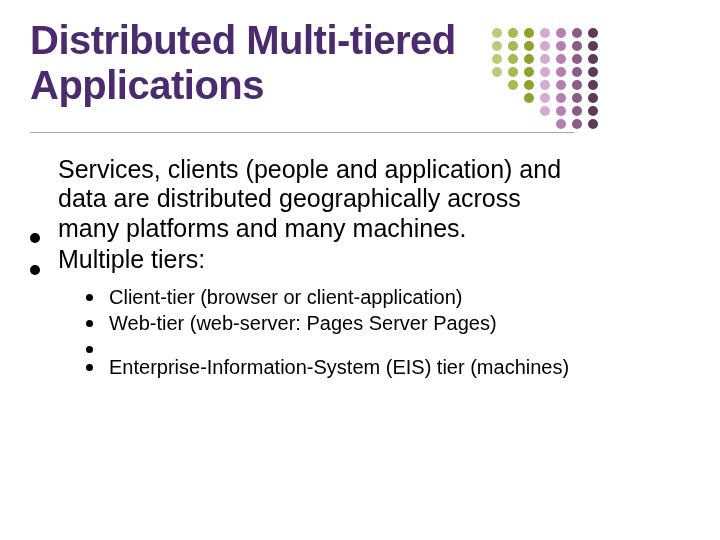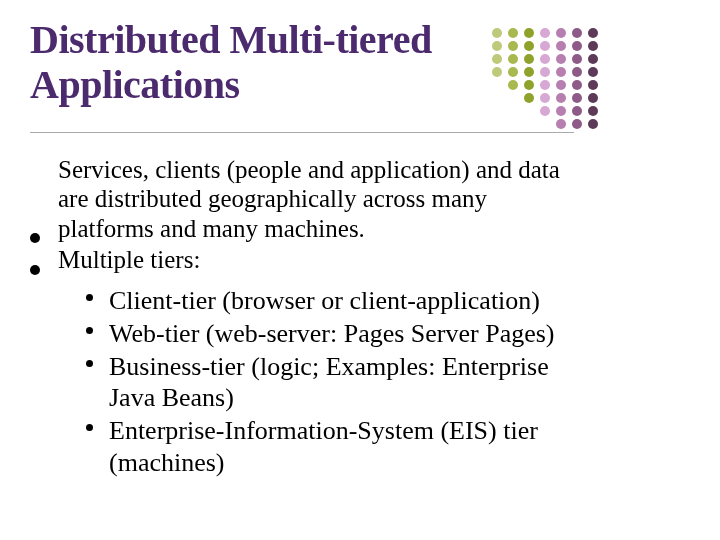--- a/index.html
+++ b/index.html
@@ -12,21 +12,20 @@
     color: #000;
     position: relative;
     overflow: hidden;
   }
   .slide {
     box-sizing: border-box;
     width: 604px;
     height: 540px;
     padding: 18px 30px 30px 30px;
     position: relative;
-    font-family: Liberation Serif, serif;
   }
   .title {
     font-size: 40px;
     font-weight: bold;
     color: #4b2a6e;
     line-height: 1.12;
     margin: 0 0 24px 0;
     max-width: 540px;
     letter-spacing: -0.5px;
   }
@@ -50,21 +49,21 @@
     width: 10px;
     height: 10px;
     background: #000;
     border-radius: 50%;
     margin-top: 10px;
     margin-right: 18px;
   }
   .l2-wrap {
     margin-top: 10px;
     margin-left: 56px;
-    font-size: 26px;
+    font-size: 20px;
     line-height: 1.2;
   }
   .l2 {
     display: flex;
     align-items: flex-start;
     margin-bottom: 2px;
   }
   .l2 .bullet {
     flex: 0 0 auto;
     width: 7px;
@@ -182,21 +181,20 @@
       <div class="l2">
         <span class="bullet"></span>
         <span>Client-tier (browser or client-application)</span>
       </div>
       <div class="l2">
         <span class="bullet"></span>
         <span>Web-tier (web-server: Pages Server Pages)</span>
       </div>
       <div class="l2">
         <span class="bullet"></span>
-        <span>Business-tier (logic; Examples: Enterprise Java Beans)</span>
       </div>
       <div class="l2">
         <span class="bullet"></span>
         <span>Enterprise-Information-System (EIS) tier (machines)</span>
       </div>
     </div>
 
   </div>
 </div>
 

